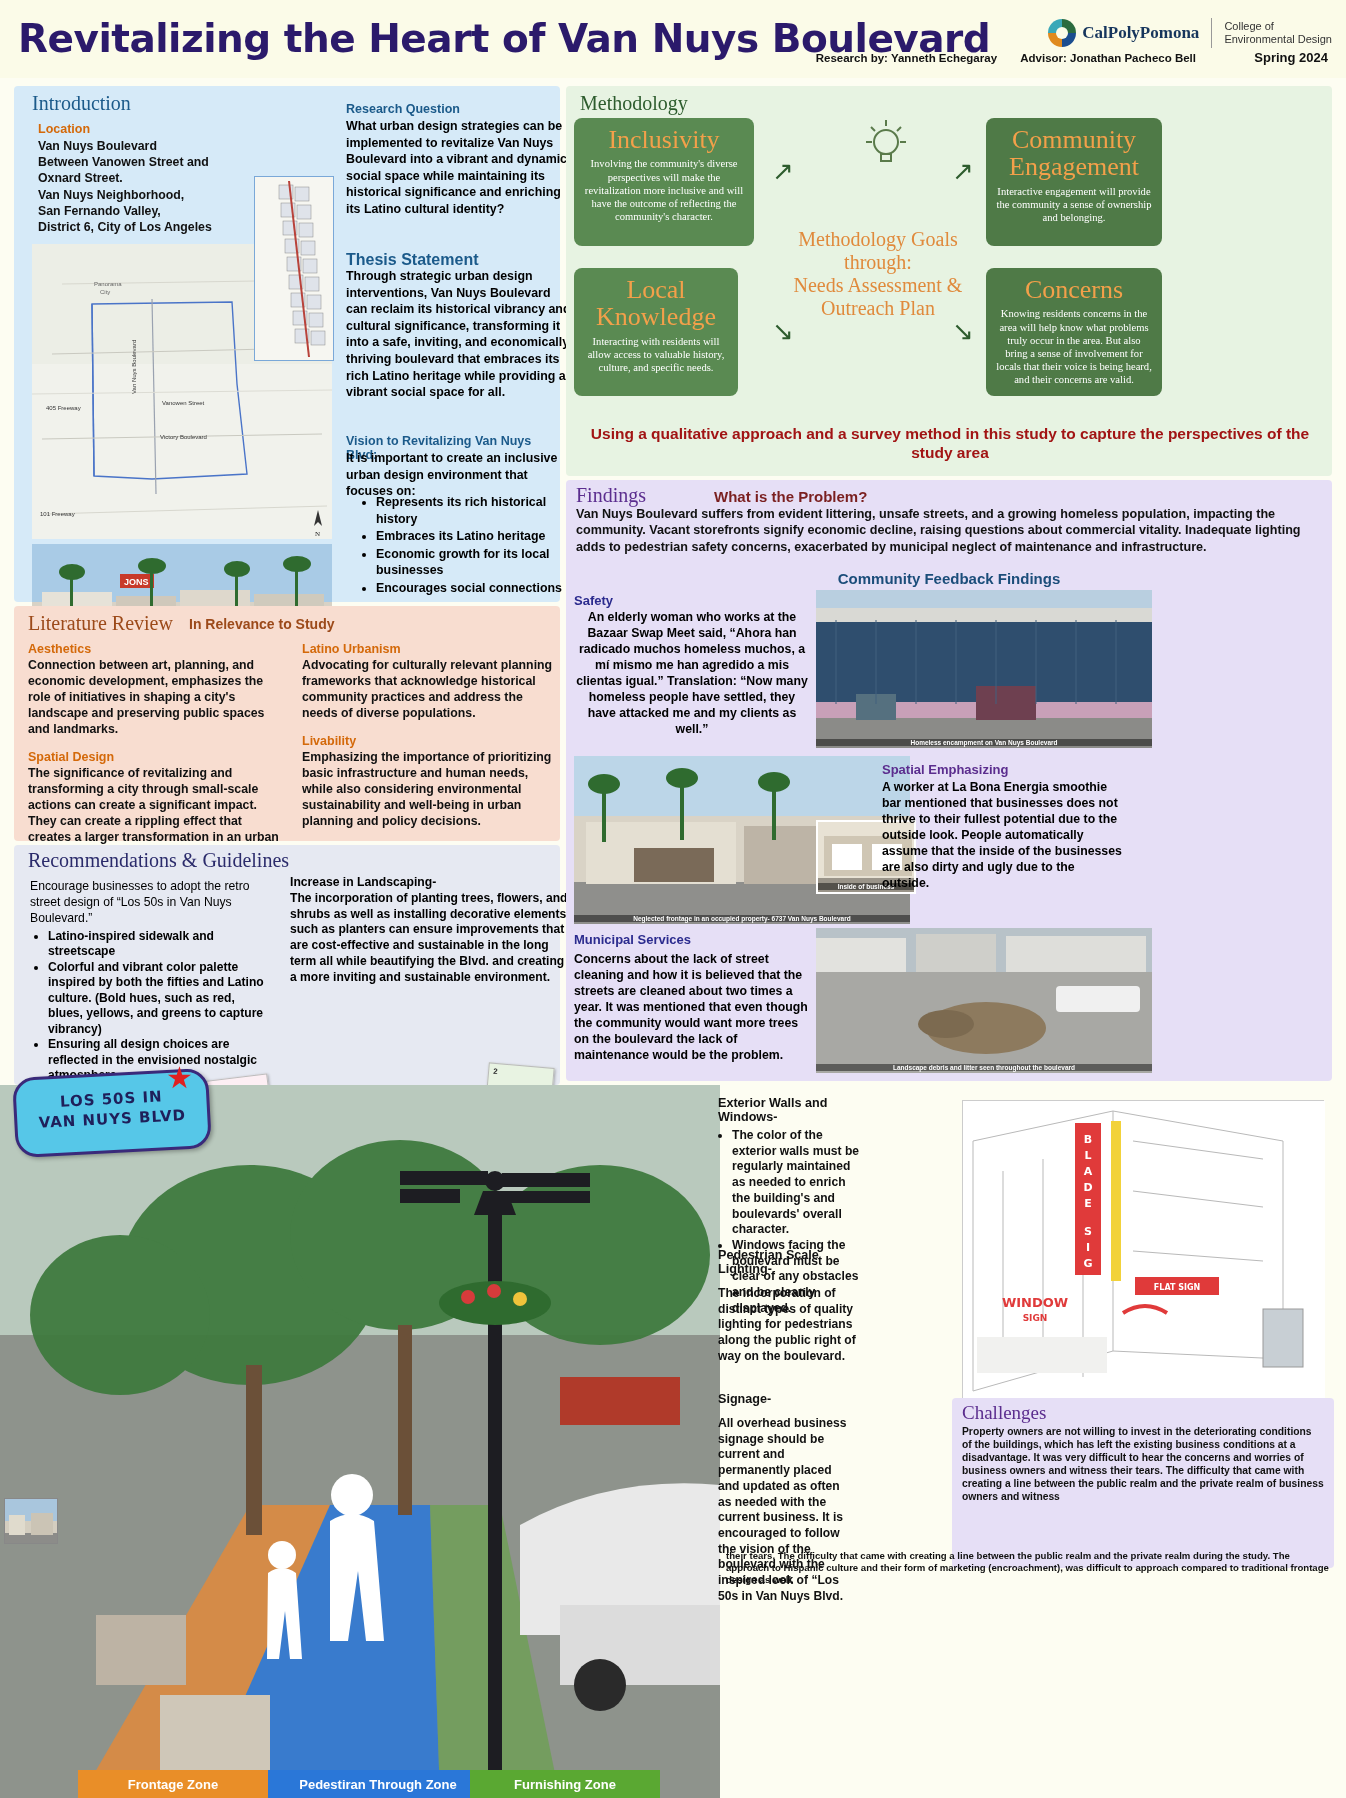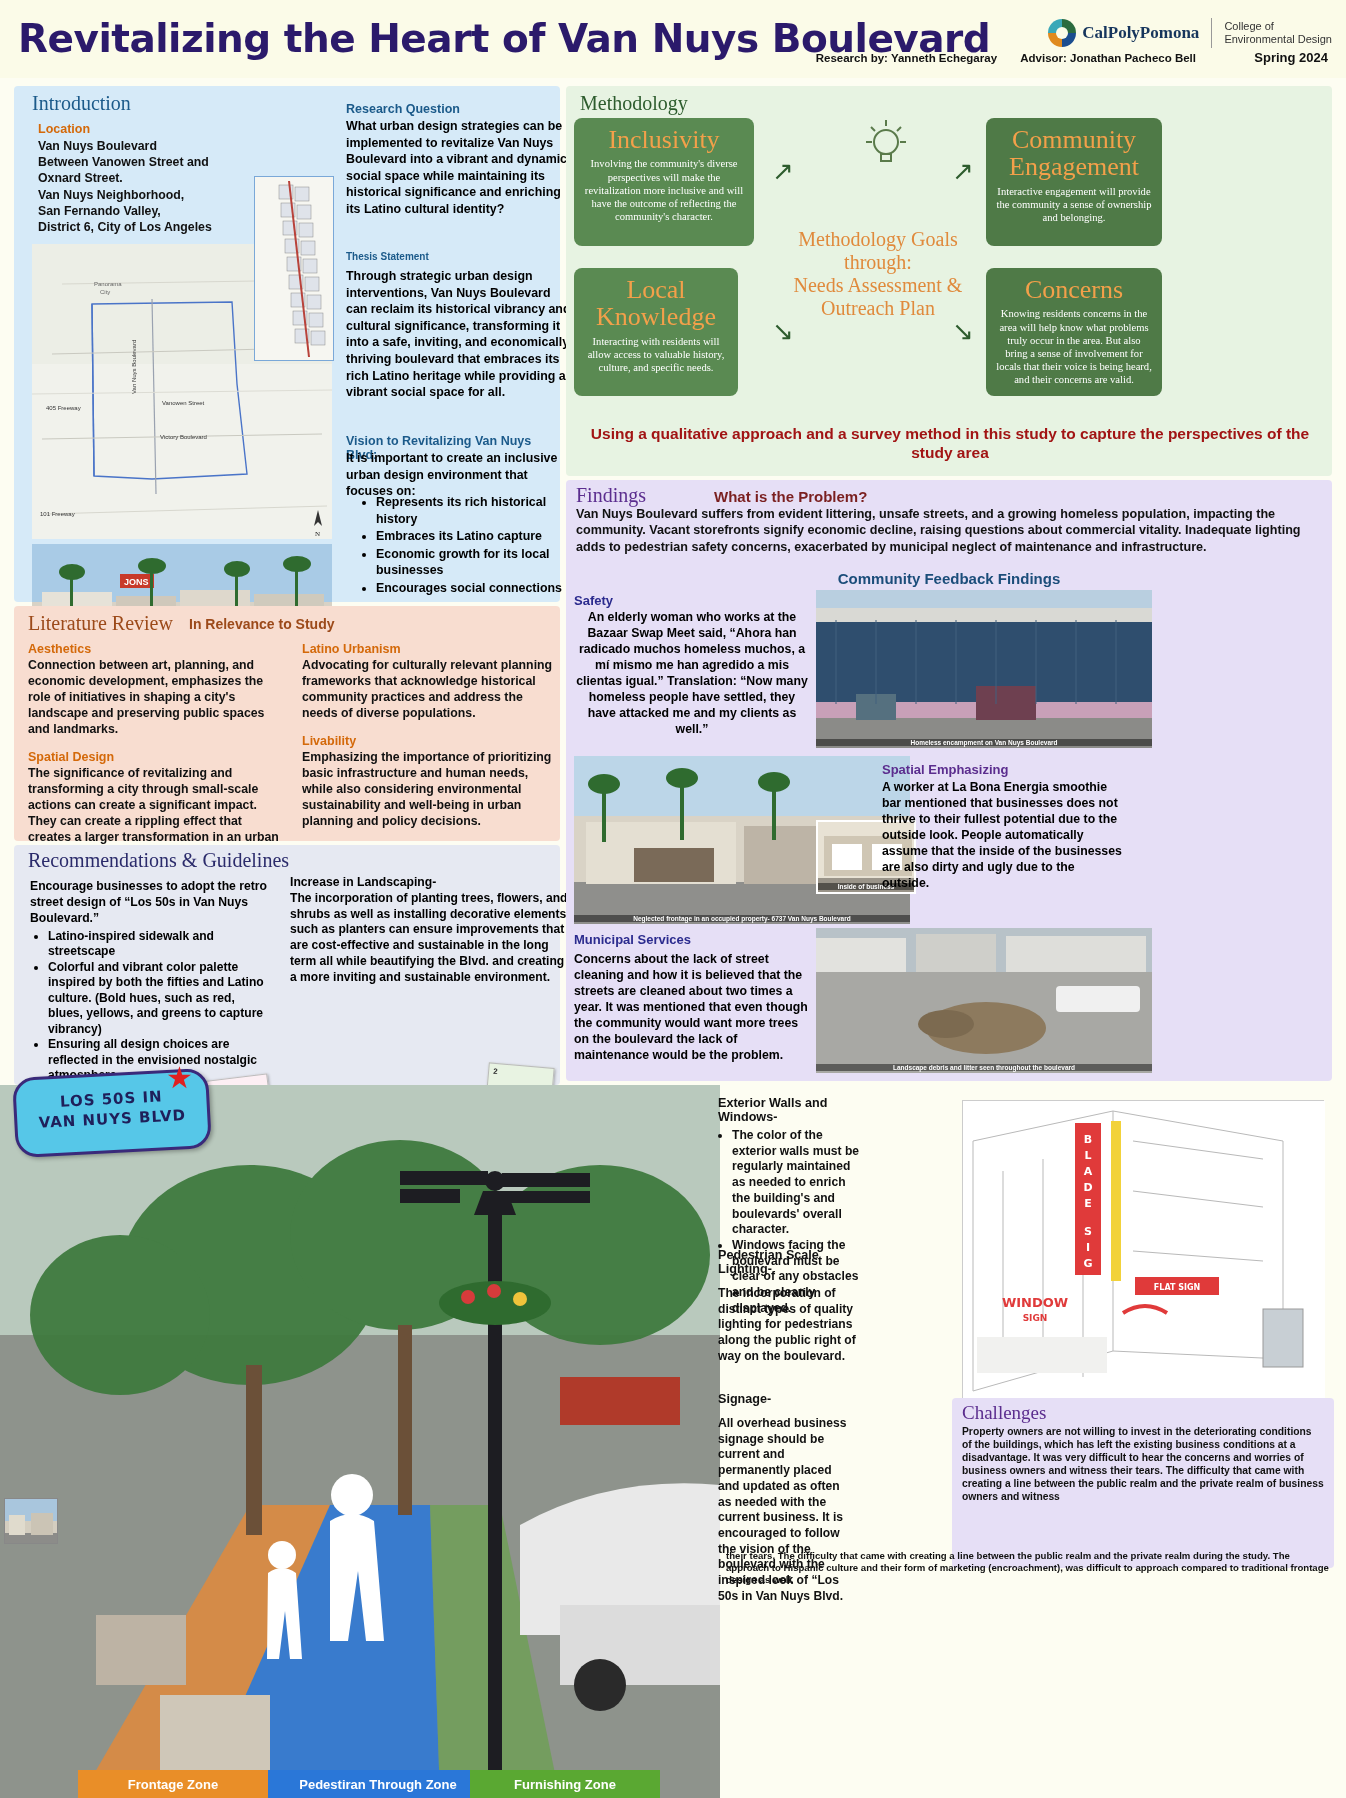--- a/index.html
+++ b/index.html
@@ -53,34 +53,34 @@
   .loc-h { position:absolute; left:24px; top:36px; color:#d4690a; font-size:12.5px; font-weight:bold;}
   .loc-b { position:absolute; left:24px; top:52px; width:210px; font-weight:bold; font-size:12.3px; line-height:1.32; color:#111;}
   .map-main { position:absolute; left:18px; top:158px; width:300px; height:295px; background:#eef1ea; border:0; overflow:hidden;}
   .map-inset { position:absolute; left:240px; top:90px; width:80px; height:185px; background:#fff; border:1px solid #7aa8d8; overflow:hidden;}
   .photo-strip { position:absolute; left:18px; top:458px; width:300px; height:133px; overflow:hidden; }
   .photo-cap { position:absolute; left:18px; top:578px; width:300px; text-align:center; font-size:7px; color:#fff; font-weight:bold; text-shadow:0 0 2px #000;}
 
   
   .rq-h { position:absolute; left:332px; top:16px; color:#1b5a8a; font-size:12.5px; font-weight:bold;}
   .rq-b { position:absolute; left:332px; top:32px; width:222px; font-weight:bold; font-size:12.4px; line-height:1.34;}
-  .th-h { position:absolute; left:332px; top:165px; color:#1b5a8a; font-size:10px; font-weight:bold;}
+  .th-h { position:absolute; left:332px; top:165px; color:#1b5a8a; font-size:16px; font-weight:bold;}
   .th-b { position:absolute; left:332px; top:182px; width:226px; font-weight:bold; font-size:12.4px; line-height:1.34;}
   .vi-h { position:absolute; left:332px; top:348px; color:#1b5a8a; font-size:12.5px; font-weight:bold;}
   .vi-b { position:absolute; left:332px; top:364px; width:226px; font-weight:bold; font-size:12.4px; line-height:1.34;}
   .vi-l { position:absolute; left:348px; top:408px; width:212px; font-weight:bold; font-size:12.4px; line-height:1.34; padding-left:14px; margin:0;}
   .vi-l li { margin-bottom:1px; }
 
   
   .lit-col { position:absolute; width:258px; }
   .lit-h2 { color:#d4690a; font-size:12.5px; font-weight:bold; margin-bottom:2px;}
   .lit-p { font-size:12.3px; font-weight:bold; line-height:1.3; color:#111; margin:0 0 12px 0;}
 
   
-  .rec-t { position:absolute; left:16px; top:34px; width:240px; font-size:12.2px; font-weight:bold; line-height:1.3;}
+  .rec-t { position:absolute; left:16px; top:34px; width:240px; font-size:12.2px; font-weight:normal; line-height:1.3;}
   .rec-l { position:absolute; left:20px; top:84px; width:236px; font-size:12.1px; font-weight:bold; line-height:1.28; padding-left:14px; margin:0;}
   .rec-r-h { position:absolute; left:276px; top:30px; width:280px; font-size:12.2px; font-weight:bold; }
   .rec-r-b { position:absolute; left:276px; top:46px; width:278px; font-size:12.1px; font-weight:bold; line-height:1.3;}
 
   
   .card { position:absolute; background:#fff; border:1px solid #bbb; box-shadow:1px 1px 3px rgba(0,0,0,.3); }
   .card .num { position:absolute; left:4px; top:3px; font-size:8px; font-weight:bold; color:#333;}
   .card .cname { position:absolute; bottom:4px; left:0; width:100%; text-align:center; font-size:8.5px; font-weight:bold; letter-spacing:.5px;}
 
   
@@ -243,21 +243,21 @@
     <div class="photo-cap">Van Nuys Boulevard - Archwood St &amp; Kittridge St</div>
 
     <div class="rq-h">Research Question</div>
     <div class="rq-b">What urban design strategies can be implemented to revitalize Van Nuys Boulevard into a vibrant and dynamic social space while maintaining its historical significance and enriching its Latino cultural identity?</div>
     <div class="th-h">Thesis Statement</div>
     <div class="th-b">Through strategic urban design interventions, Van Nuys Boulevard can reclaim its historical vibrancy and cultural significance, transforming it into a safe, inviting, and economically thriving boulevard that embraces its rich Latino heritage while providing a vibrant social space for all.</div>
     <div class="vi-h">Vision to Revitalizing Van Nuys Blvd:</div>
     <div class="vi-b">It is important to create an inclusive urban design environment that focuses on:</div>
     <ul class="vi-l">
       <li>Represents its rich historical history</li>
-      <li>Embraces its Latino capture</li>
+      <li>Embraces its Latino heritage</li>
       <li>Economic growth for its local businesses</li>
       <li>Encourages social connections</li>
     </ul>
   </div>
 
   <div class="panel p-lit">
     <div class="h-sect h-lit">Literature Review</div>
     <div class="h-lit-sub">In Relevance to Study</div>
     <div class="lit-col" style="left:14px; top:36px;">
       <div class="lit-h2">Aesthetics</div>

